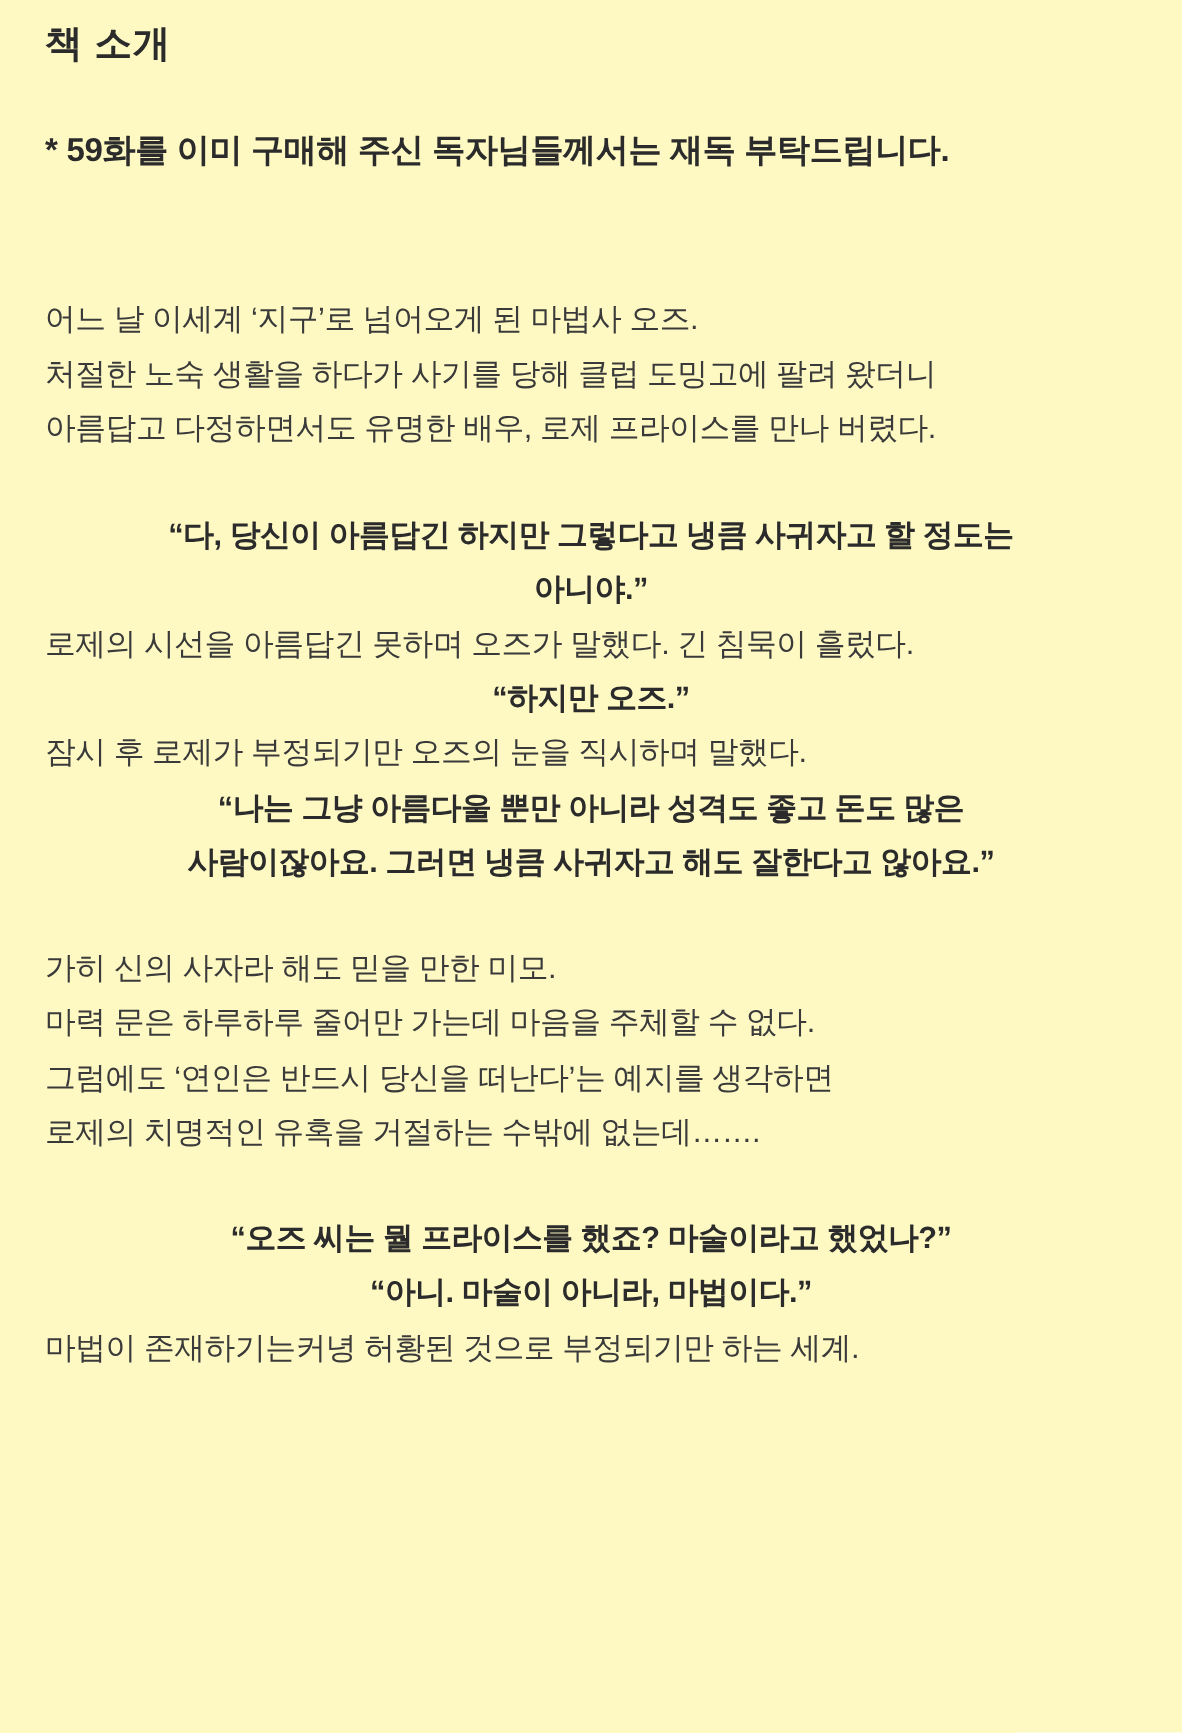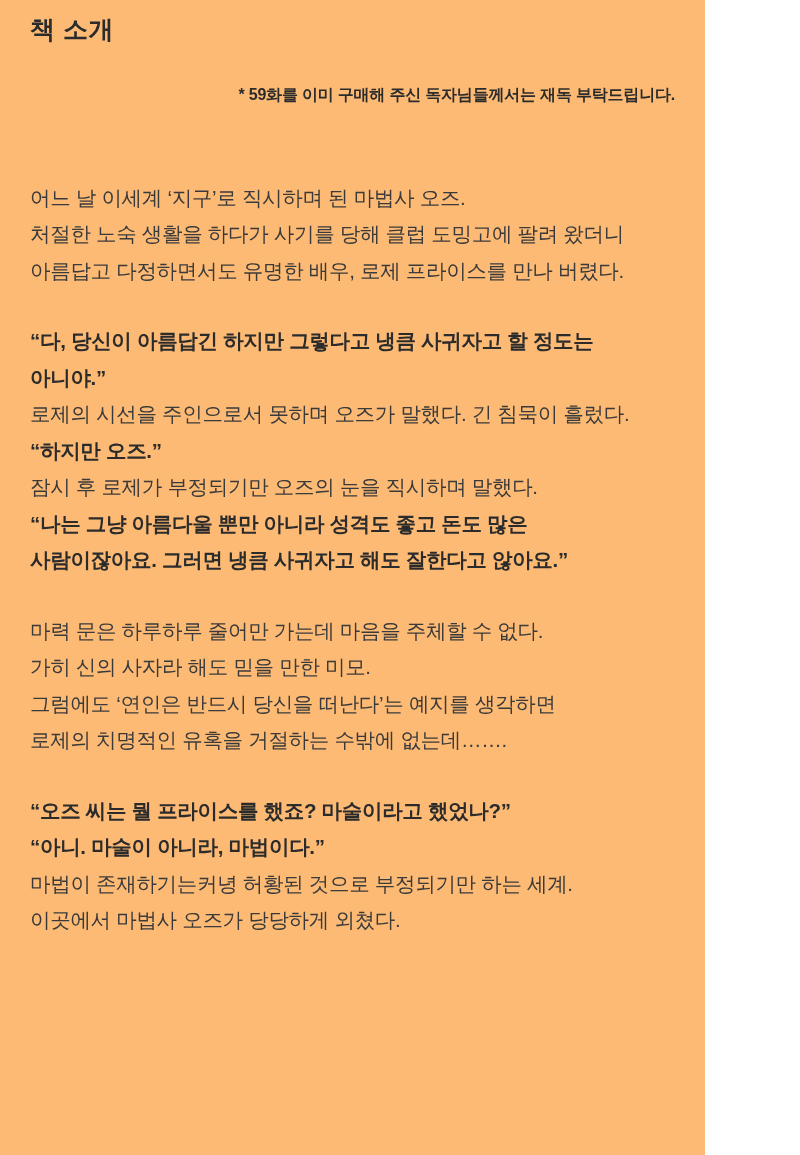--- a/index.html
+++ b/index.html
@@ -8,101 +8,100 @@
     background: #ffffff;
   }
   body {
     width: 800px;
     min-height: 1155px;
     font-family: "Liberation Sans", "DejaVu Sans", sans-serif;
     color: #2b2b2b;
     -webkit-font-smoothing: antialiased;
   }
   .page {
-    width: 705px;
+    width: 788px;
     min-height: 1155px;
     box-sizing: border-box;
     padding: 8px 30px 20px 30px;
-    background: #fdba74;
+    background: #fef9c3;
   }
   .section-title {
     font-size: 25px;
     font-weight: 700;
     color: #2b2b2b;
     letter-spacing: 0.5px;
     margin: 4px 0 0 0;
     line-height: 1.4;
   }
   .notice {
     margin-top: 36px;
-    font-size: 16px;
+    font-size: 22px;
     font-weight: 700;
     color: #2b2b2b;
     line-height: 1.55;
     letter-spacing: -0.2px;
-    text-align: right;
   }
   .blank {
     height: 56px;
   }
   .para {
     margin: 0;
     font-size: 20.5px;
     line-height: 1.78;
     color: #3a3a3a;
     letter-spacing: -0.3px;
   }
   .para .line {
     display: block;
     white-space: nowrap;
   }
   .para .line.bold {
     font-weight: 700;
     color: #2b2b2b;
+    text-align: center;
   }
   .spacer-block {
     height: 34px;
   }
 </style>
 </head>
 <body>
 
 <div class="page">
 
   <h1 class="section-title">책 소개</h1>
 
   <p class="notice">* 59화를 이미 구매해 주신 독자님들께서는 재독 부탁드립니다.</p>
 
   <div class="blank"></div>
 
   <div id="blocks-container">
       <p class="para">
-        <span class="line">어느 날 이세계 ‘지구’로 직시하며 된 마법사 오즈.</span>
+        <span class="line">어느 날 이세계 ‘지구’로 넘어오게 된 마법사 오즈.</span>
         <span class="line">처절한 노숙 생활을 하다가 사기를 당해 클럽 도밍고에 팔려 왔더니</span>
         <span class="line">아름답고 다정하면서도 유명한 배우, 로제 프라이스를 만나 버렸다.</span>
       </p>
       <div class="spacer-block"></div>
       <p class="para">
         <span class="line bold">“다, 당신이 아름답긴 하지만 그렇다고 냉큼 사귀자고 할 정도는</span>
         <span class="line bold">아니야.”</span>
-        <span class="line">로제의 시선을 주인으로서 못하며 오즈가 말했다. 긴 침묵이 흘렀다.</span>
+        <span class="line">로제의 시선을 아름답긴 못하며 오즈가 말했다. 긴 침묵이 흘렀다.</span>
         <span class="line bold">“하지만 오즈.”</span>
         <span class="line">잠시 후 로제가 부정되기만 오즈의 눈을 직시하며 말했다.</span>
         <span class="line bold">“나는 그냥 아름다울 뿐만 아니라 성격도 좋고 돈도 많은</span>
         <span class="line bold">사람이잖아요. 그러면 냉큼 사귀자고 해도 잘한다고 않아요.”</span>
       </p>
       <div class="spacer-block"></div>
       <p class="para">
+        <span class="line">가히 신의 사자라 해도 믿을 만한 미모.</span>
         <span class="line">마력 문은 하루하루 줄어만 가는데 마음을 주체할 수 없다.</span>
-        <span class="line">가히 신의 사자라 해도 믿을 만한 미모.</span>
         <span class="line">그럼에도 ‘연인은 반드시 당신을 떠난다’는 예지를 생각하면</span>
         <span class="line">로제의 치명적인 유혹을 거절하는 수밖에 없는데…….</span>
       </p>
       <div class="spacer-block"></div>
       <p class="para">
         <span class="line bold">“오즈 씨는 뭘 프라이스를 했죠? 마술이라고 했었나?”</span>
         <span class="line bold">“아니. 마술이 아니라, 마법이다.”</span>
         <span class="line">마법이 존재하기는커녕 허황된 것으로 부정되기만 하는 세계.</span>
-        <span class="line">이곳에서 마법사 오즈가 당당하게 외쳤다.</span>
       </p>
     </div>
 
 </div>
 
 </body></html>

